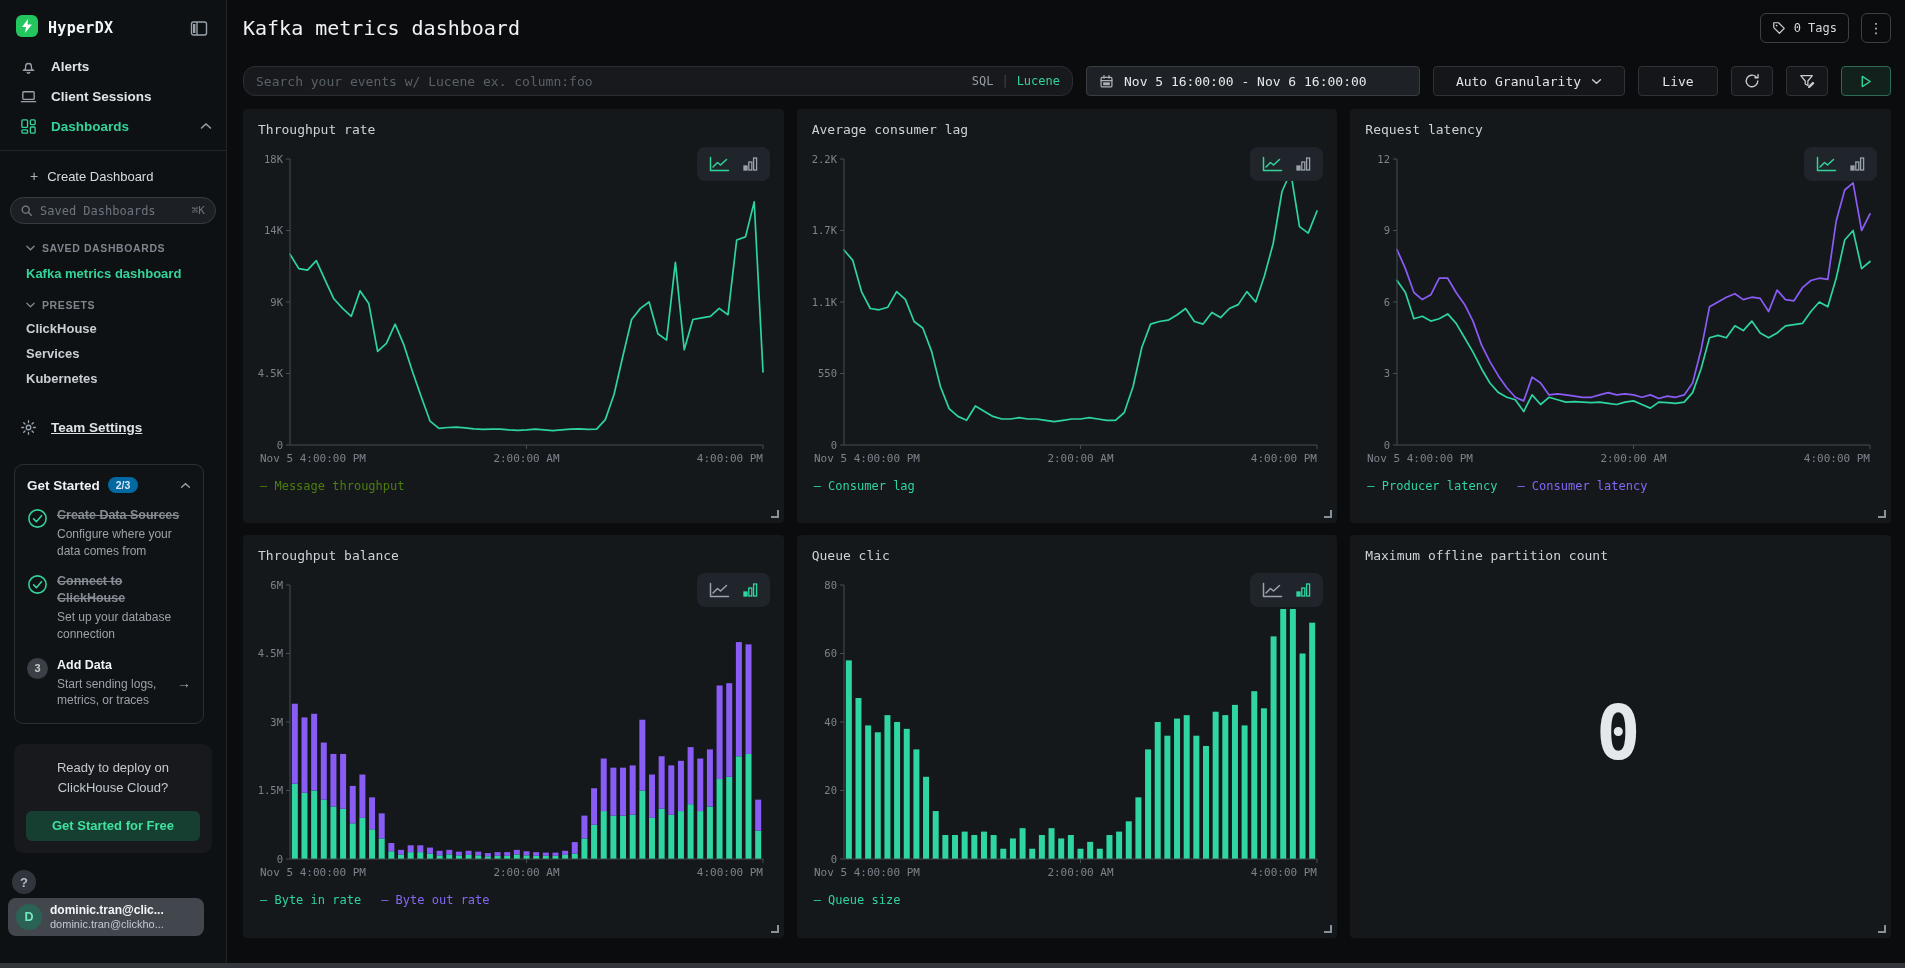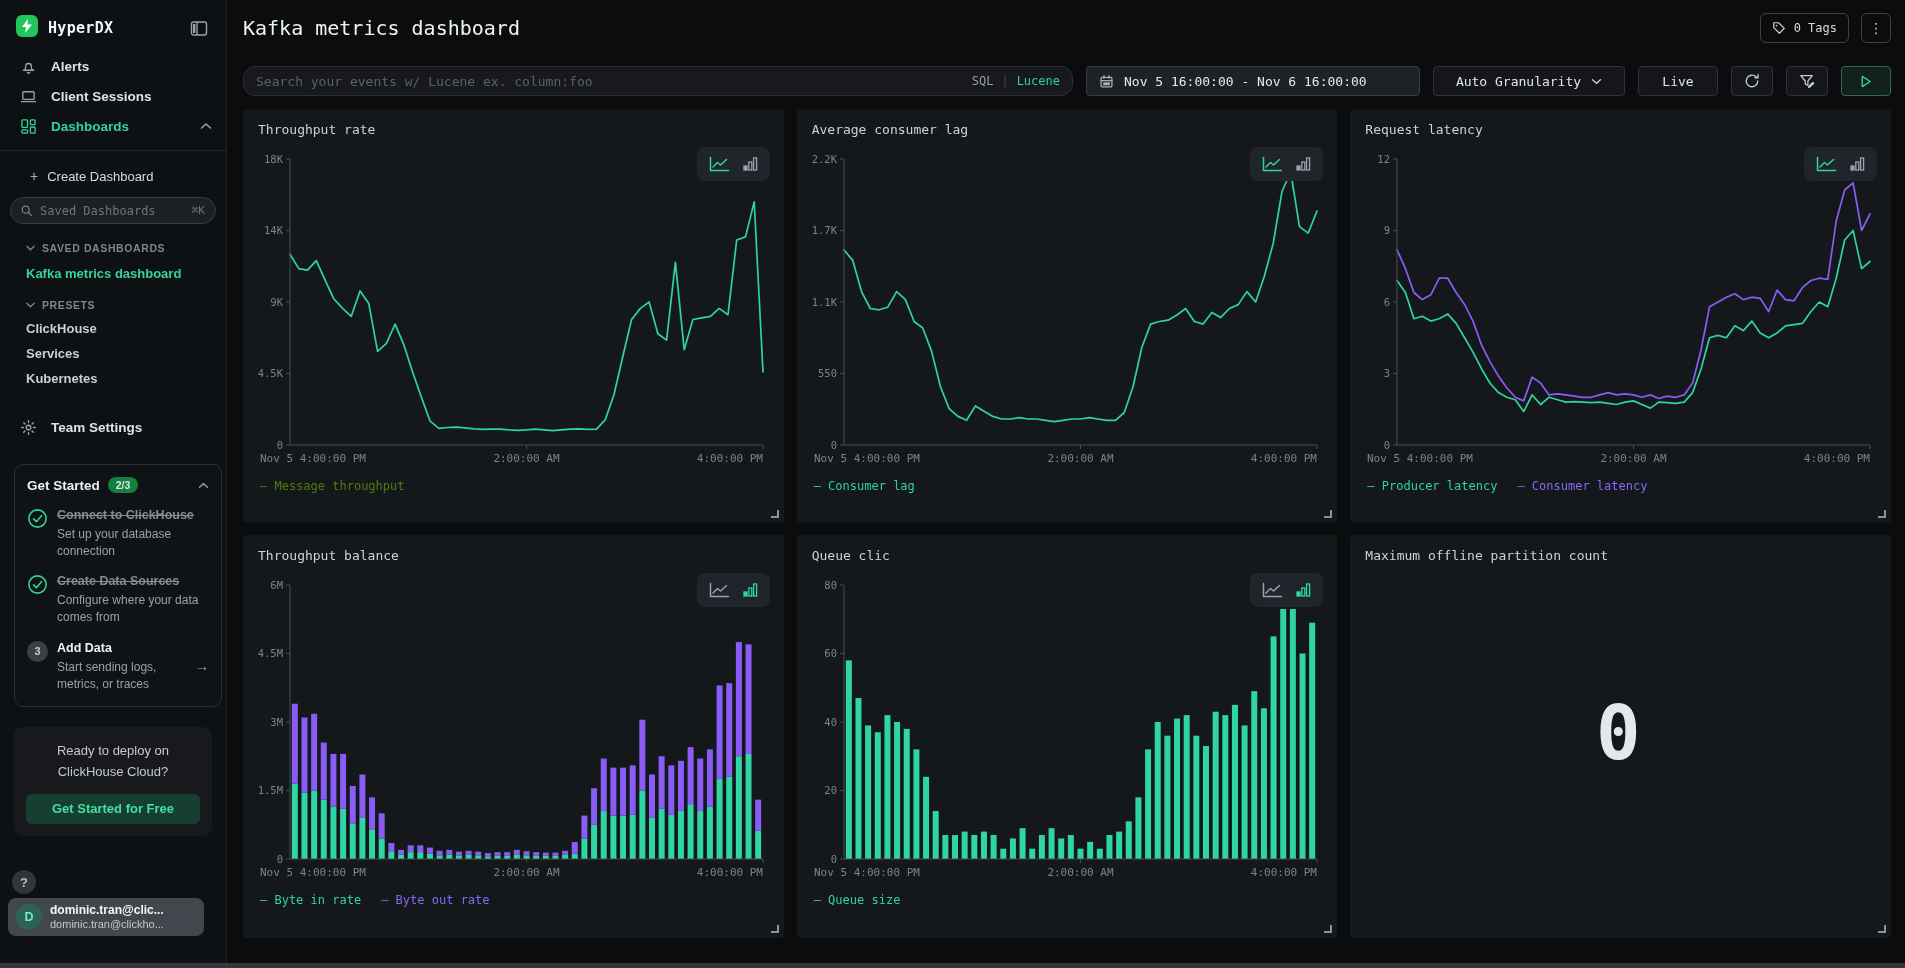--- a/index.html
+++ b/index.html
@@ -26,25 +26,25 @@
   .create-row .plus { color:#aab1b8; margin-right:9px; font-size:14px; }
   .side-search { margin:13px 10px 0 10px; height:27px; background:#1c2025; border:1px solid #373c42;
     border-radius:14px; display:flex; align-items:center; padding:0 10px 0 9px; cursor:text; }
   .side-search .q { color:#7c838b; margin-right:7px; display:flex; }
   .side-search .ph { flex:1; font-family:"DejaVu Sans Mono",monospace; font-size:12px; color:#6d747c; }
   .side-search .kbd { font-family:"DejaVu Sans Mono",monospace; font-size:11px; color:#6d747c; }
   .section-head { display:flex; align-items:center; gap:7px; padding:18px 0 0 26px;
     font-size:10.5px; letter-spacing:.6px; color:#7e858d; font-weight:600; cursor:pointer; }
   .side-link { padding:10px 0 0 26px; font-size:13px; color:#c9cfd5; cursor:pointer;font-weight:bold; }
   .side-link.active { color:#34d399; font-weight:bold; font-size:13px; padding-top:12px; }
-  .team-row { margin-top:26px; }
-  .gs-card { margin:22px 4px 0 14px; border:1px solid #2a2f34; border-radius:9px; padding:12px 12px 14px 12px; background:#101316; }
+  .team-row { margin-top:26px;text-decoration:underline; }
+  .gs-card { margin:22px 22px 0 14px; border:1px solid #2a2f34; border-radius:9px; padding:12px 12px 14px 12px; background:#101316; }
   .gs-head { display:flex; align-items:center; gap:8px; }
   .gs-title { font-size:13.5px; font-weight:bold; color:#eef1f3; }
-  .gs-badge { background:#15803d; color:#d9e7f4; font-size:10.5px; font-weight:bold;
+  .gs-badge { background:#0369a1; color:#d9e7f4; font-size:10.5px; font-weight:bold;
     border-radius:9px; padding:2px 8px; }
   .gs-head .spacer { flex:1; }
   .gs-step { display:flex; margin-top:14px; }
   .gs-icon-col { width:30px; flex:none; padding-top:1px; }
   .gs-num { width:21px; height:21px; border-radius:50%; background:#3a4046; color:#c7ccd1;
     font-size:11px; font-weight:bold; display:flex; align-items:center; justify-content:center; }
   .gs-body { flex:1; }
   .gs-step-title { font-size:12.5px; font-weight:bold; color:#f0f2f4; line-height:1.35; }
   .gs-step-title.done { color:#858c93; text-decoration:line-through; }
   .gs-step-desc { font-size:12px; color:#9aa1a8; line-height:1.4; margin-top:2px; }
@@ -225,34 +225,34 @@
         </svg>
     </div>
     <div class="gs-step">
       <span class="gs-icon-col">
         <svg width="21" height="21" viewBox="0 0 20 20" fill="none" stroke="#34d399" stroke-width="1.5" stroke-linecap="round" stroke-linejoin="round">
             <circle cx="10" cy="10" r="8.2"></circle>
             <polyline points="6.3,10.4 9,13 13.8,7.3"></polyline>
           </svg>
       </span>
       <span class="gs-body">
-        <div class="gs-step-title done">Connect to ClickHouse</div>
-        <div class="gs-step-desc">Set up your database connection</div>
+        <div class="gs-step-title done">Create Data Sources</div>
+        <div class="gs-step-desc">Configure where your data comes from</div>
       </span>
     </div>
     <div class="gs-step">
       <span class="gs-icon-col">
         <svg width="21" height="21" viewBox="0 0 20 20" fill="none" stroke="#34d399" stroke-width="1.5" stroke-linecap="round" stroke-linejoin="round">
             <circle cx="10" cy="10" r="8.2"></circle>
             <polyline points="6.3,10.4 9,13 13.8,7.3"></polyline>
           </svg>
       </span>
       <span class="gs-body">
-        <div class="gs-step-title done">Create Data Sources</div>
-        <div class="gs-step-desc">Configure where your data comes from</div>
+        <div class="gs-step-title done">Connect to ClickHouse</div>
+        <div class="gs-step-desc">Set up your database connection</div>
       </span>
     </div>
     <div class="gs-step">
       <span class="gs-icon-col">
           <span class="gs-num">3</span>
         </span>
       <span class="gs-body">
         <div class="gs-step-title">Add Data</div>
         <div class="gs-step-desc">Start sending logs, metrics, or traces</div>
       </span>

